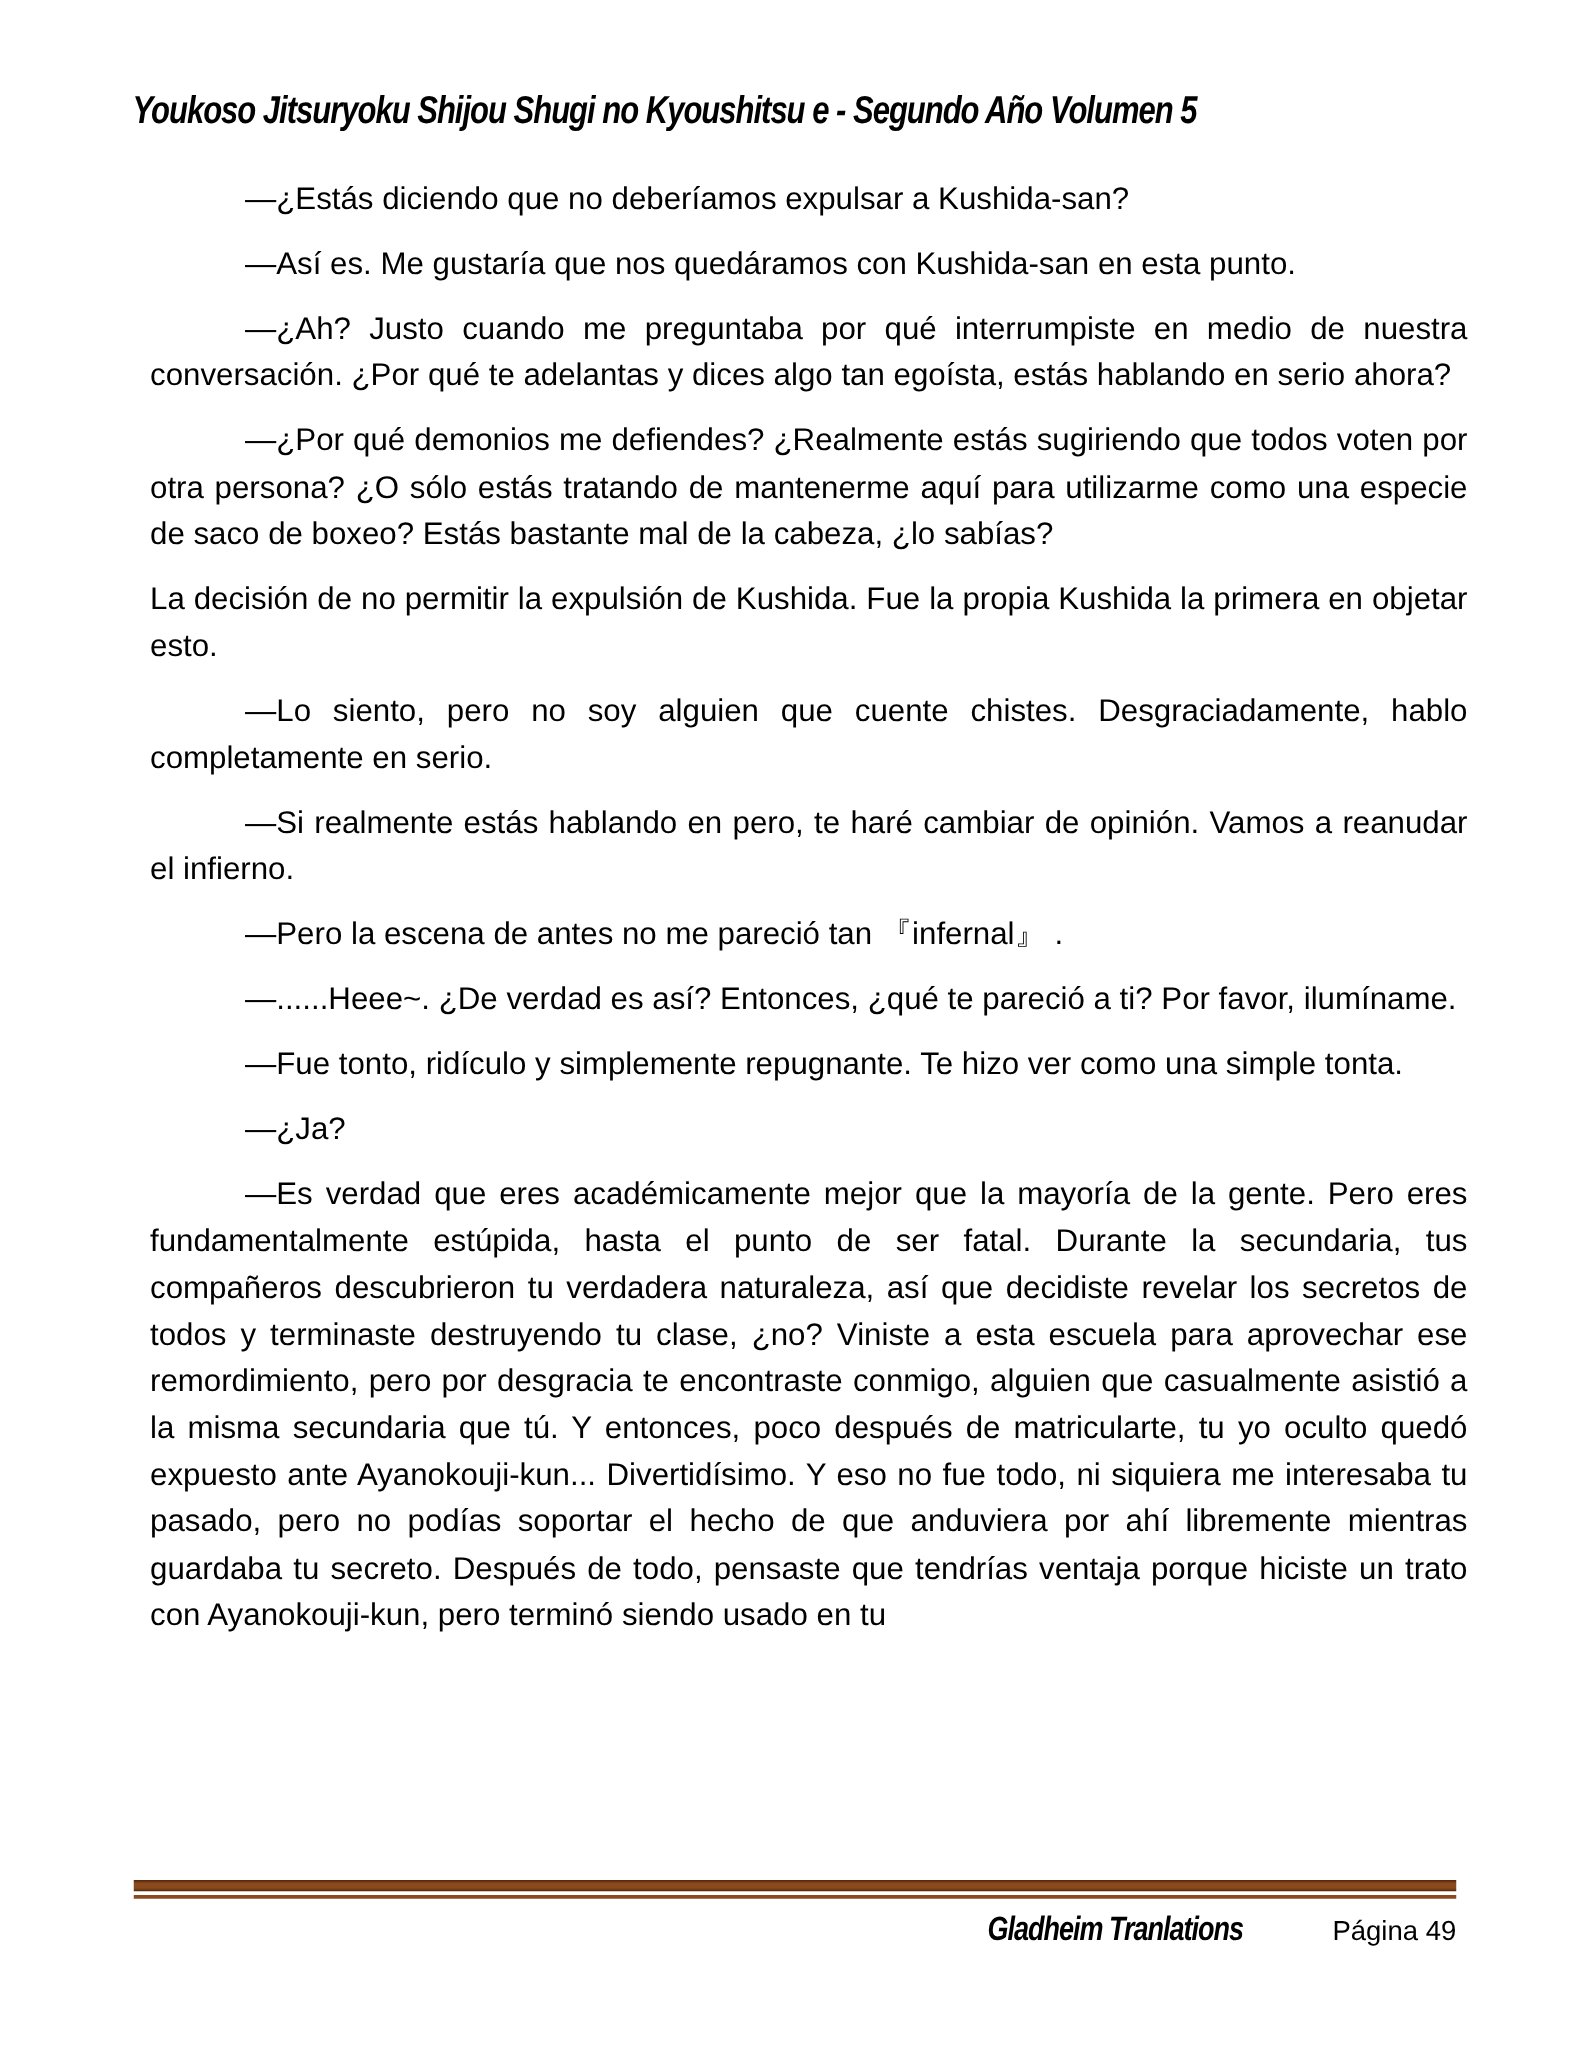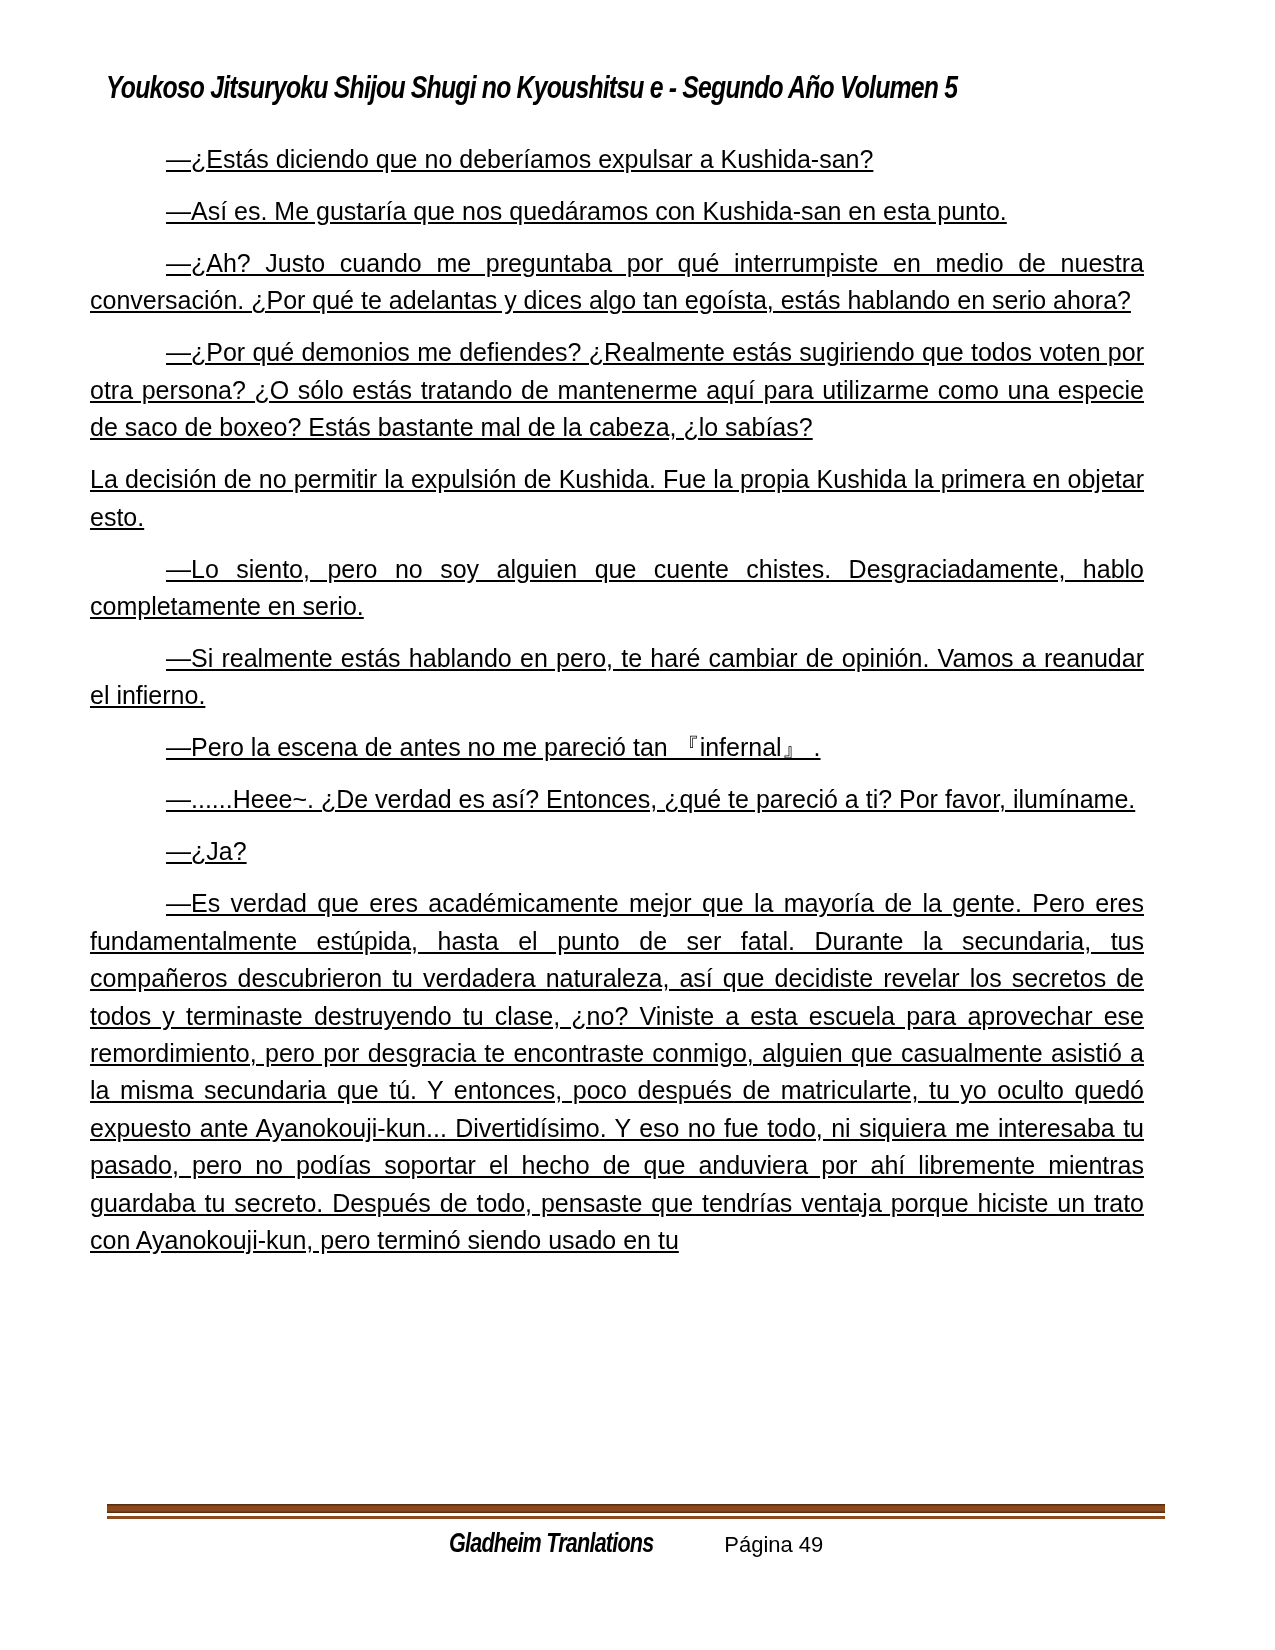--- a/index.html
+++ b/index.html
@@ -35,24 +35,23 @@
     font-size:31px;
     letter-spacing:-1px;
     white-space:nowrap;
     transform:scaleX(0.80);
     transform-origin:left center;
     color:#000;
   }
   
   .page-body{
     position:absolute;
-    left:90px;
+    left:120px;
     top:141px;
     width:1054px;
-    text-decoration:underline;
   }
   .para{
     font-size:25px;
     line-height:37.4px;
     text-align:justify;
     margin:0 0 14.6px 0;
     color:#000;
   }
   .para.indent{
     text-indent:76px;
@@ -73,21 +72,21 @@
       var(--rule-dark) 100%);
   }
   .footer-rule-gap{ height:3px; background:transparent; }
   .footer-rule-thin{
     height:3px;
     background:var(--rule-brown);
   }
   .footer-row{
     margin-top:9px;
     display:flex;
-    justify-content:center;
+    justify-content:flex-end;
     align-items:baseline;
     gap:20px;
   }
   .footer-brand{
     display:inline-block;
     font-weight:700;
     font-style:italic;
     font-size:27px;
     letter-spacing:-1px;
     white-space:nowrap;
@@ -113,20 +112,21 @@
   <div class="page-body">
       <p class="para indent">—¿Estás diciendo que no deberíamos expulsar a Kushida-san?</p>
       <p class="para indent">—Así es. Me gustaría que nos quedáramos con Kushida-san en esta punto.</p>
       <p class="para indent">—¿Ah? Justo cuando me preguntaba por qué interrumpiste en medio de nuestra conversación. ¿Por qué te adelantas y dices algo tan egoísta, estás hablando en serio ahora?</p>
       <p class="para indent">—¿Por qué demonios me defiendes? ¿Realmente estás sugiriendo que todos voten por otra persona? ¿O sólo estás tratando de mantenerme aquí para utilizarme como una especie de saco de boxeo? Estás bastante mal de la cabeza, ¿lo sabías?</p>
       <p class="para">La decisión de no permitir la expulsión de Kushida. Fue la propia Kushida la primera en objetar esto.</p>
       <p class="para indent">—Lo siento, pero no soy alguien que cuente chistes. Desgraciadamente, hablo completamente en serio.</p>
       <p class="para indent">—Si realmente estás hablando en pero, te haré cambiar de opinión. Vamos a reanudar el infierno.</p>
       <p class="para indent">―Pero la escena de antes no me pareció tan 『infernal』 .</p>
       <p class="para indent">—......Heee~. ¿De verdad es así? Entonces, ¿qué te pareció a ti? Por favor, ilumíname.</p>
+      <p class="para indent">—Fue tonto, ridículo y simplemente repugnante. Te hizo ver como una simple tonta.</p>
       <p class="para indent">—¿Ja?</p>
       <p class="para indent">—Es verdad que eres académicamente mejor que la mayoría de la gente. Pero eres fundamentalmente estúpida, hasta el punto de ser fatal. Durante la secundaria, tus compañeros descubrieron tu verdadera naturaleza, así que decidiste revelar los secretos de todos y terminaste destruyendo tu clase, ¿no? Viniste a esta escuela para aprovechar ese remordimiento, pero por desgracia te encontraste conmigo, alguien que casualmente asistió a la misma secundaria que tú. Y entonces, poco después de matricularte, tu yo oculto quedó expuesto ante Ayanokouji-kun... Divertidísimo. Y eso no fue todo, ni siquiera me interesaba tu pasado, pero no podías soportar el hecho de que anduviera por ahí libremente mientras guardaba tu secreto. Después de todo, pensaste que tendrías ventaja porque hiciste un trato con Ayanokouji-kun, pero terminó siendo usado en tu</p>
     </div>
 
   <div class="page-footer">
     <div class="footer-rule-thick"></div>
     <div class="footer-rule-gap"></div>
     <div class="footer-rule-thin"></div>
     <div class="footer-row">
       <span class="footer-brand">Gladheim Tranlations</span>

